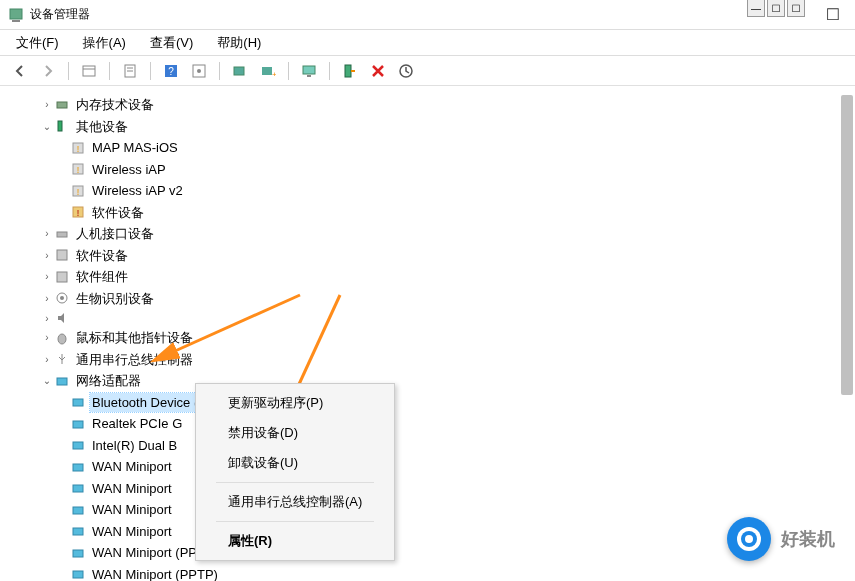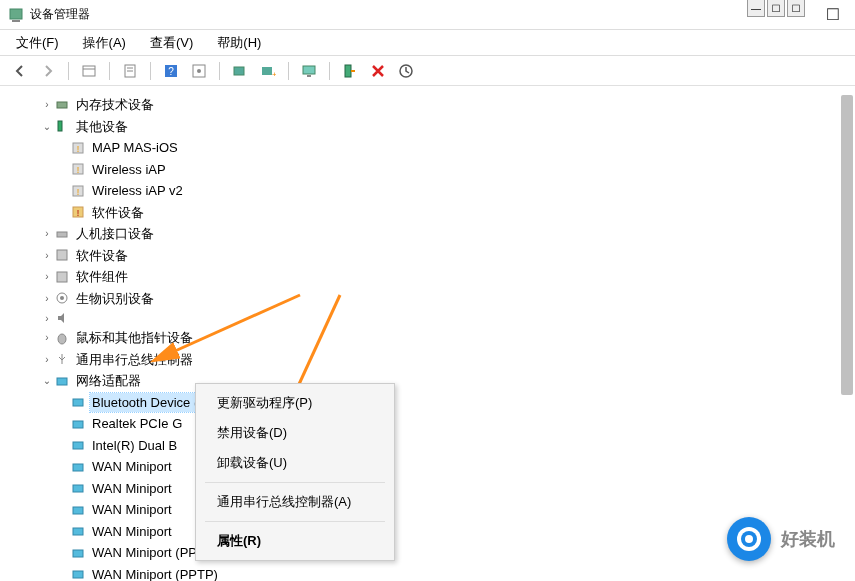--- a/index.html
+++ b/index.html
@@ -19,21 +19,21 @@
     .tool-btn { width: 24px; height: 24px; display: flex; align-items: center; justify-content: center; cursor: default; font-size: 14px; }
     
     .tree-container { padding: 8px 10px; font-size: 13px; line-height: 1.5; height: calc(100% - 86px); overflow: hidden; position: relative; }
     .tree-node { display: flex; align-items: center; padding: 1px 0; white-space: nowrap; }
     .tree-indent { display: inline-block; }
     .expander { width: 14px; display: inline-flex; justify-content: center; color: #666; font-size: 10px; cursor: default; }
     .node-icon { width: 16px; height: 16px; margin-right: 4px; display: inline-flex; align-items: center; justify-content: center; }
     .node-label { padding: 0 2px; }
     .selected { background: #cce8ff; outline: 1px dotted #99d1ff; }
     
-    .context-menu { position: absolute; background: #f5f5f5; border: 1px solid #ccc; box-shadow: 2px 2px 5px rgba(0,0,0,0.2); padding: 4px 1px; font-size: 13px; min-width: 200px; z-index: 10; }
+    .context-menu { position: absolute; background: #f5f5f5; border: 1px solid #ccc; box-shadow: 2px 2px 5px rgba(0,0,0,0.2); padding: 4px 12px; font-size: 13px; min-width: 200px; z-index: 10; }
     .ctx-item { padding: 6px 20px; cursor: default; }
     .ctx-item.bold { font-weight: bold; }
     .ctx-sep { height: 1px; background: #ddd; margin: 4px 8px; }
     
     .arrow-overlay { position: absolute; pointer-events: none; z-index: 5; }
     
     .watermark { position: absolute; right: 20px; bottom: 20px; display: flex; align-items: center; gap: 10px; z-index: 20; }
     .watermark-icon { width: 44px; height: 44px; border-radius: 50%; background: #1b87e6; display: flex; align-items: center; justify-content: center; box-shadow: 0 2px 6px rgba(0,0,0,0.3); }
     .watermark-text { font-size: 18px; font-weight: bold; color: #888; }
     

